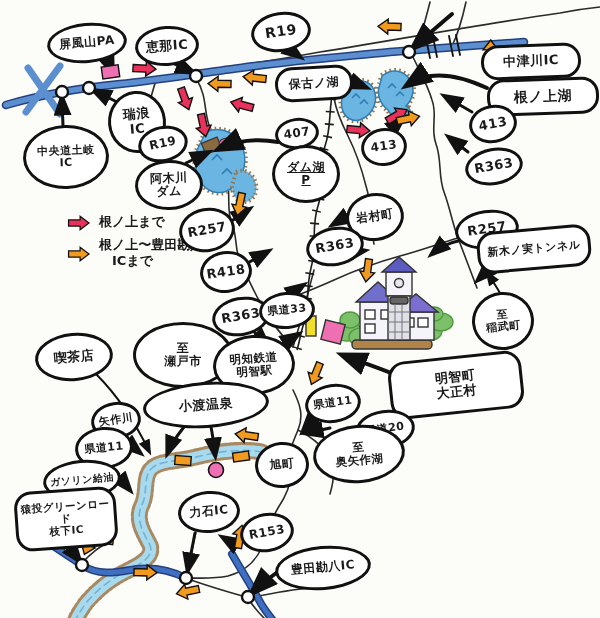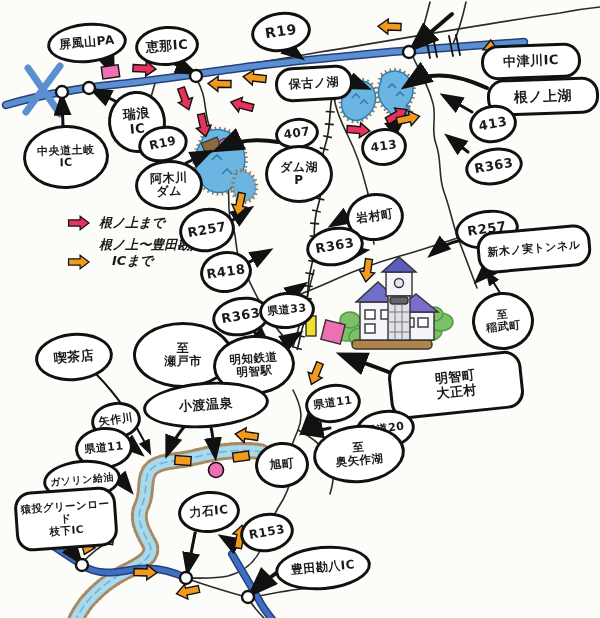--- a/index.html
+++ b/index.html
@@ -8,21 +8,21 @@
   #map{position:relative;width:600px;height:618px;}
   #art{position:absolute;left:0;top:0;z-index:1;}
   #labels{position:absolute;left:0;top:0;width:600px;height:618px;z-index:2;pointer-events:none;}
   .bubble{position:absolute;box-sizing:border-box;background:#fff;border:3px solid #111;
           display:flex;align-items:center;justify-content:center;text-align:center;
           font-weight:700;color:#1a1a1a;line-height:1.12;white-space:pre-line;
           letter-spacing:0.5px;}
   .ellipse{border-radius:50%;}
   .pill{border-radius:17px;}
   #legend{position:absolute;left:66px;top:213px;z-index:2;font-weight:700;color:#1a1a1a;}
-  .legend-row{display:flex;align-items:flex-end;margin-bottom:6px;font-style:italic;}
+  .legend-row{display:flex;align-items:center;margin-bottom:6px;}
   .legend-row svg{margin-right:3px;margin-top:2px;}
   .legend-label{font-size:13px;white-space:pre-line;line-height:1.25;}
 </style>
 </head>
 <body>
 
 <div id="map">
 
   <svg id="art" width="600" height="618" viewBox="0 0 600 618">
     <defs>
@@ -223,21 +223,21 @@
   <div id="labels">
       <div class="bubble ellipse" style="left: 47px; top: 23px; width: 80px; height: 40px; font-size: 12px; transform: rotate(-5deg); border-color: rgb(17, 17, 17);">屏風山PA</div>
       <div class="bubble ellipse" style="left: 135px; top: 26px; width: 64px; height: 40px; font-size: 13px; transform: rotate(-4deg); border-color: rgb(17, 17, 17);">恵那IC</div>
       <div class="bubble ellipse" style="left: 251px; top: 12px; width: 60px; height: 40px; font-size: 14px; transform: rotate(-8deg); border-color: rgb(17, 17, 17);">R19</div>
       <div class="bubble pill" style="left: 481px; top: 44px; width: 100px; height: 35px; font-size: 13px; transform: rotate(-2deg); border-color: rgb(17, 17, 17);">中津川IC</div>
       <div class="bubble pill" style="left: 487px; top: 78px; width: 112px; height: 37px; font-size: 14px; transform: rotate(-2deg); border-color: rgb(17, 17, 17);">根ノ上湖</div>
       <div class="bubble ellipse" style="left: 469px; top: 105px; width: 48px; height: 38px; font-size: 13px; transform: rotate(-10deg); border-color: rgb(17, 17, 17);">413</div>
       <div class="bubble ellipse" style="left: 465px; top: 148px; width: 58px; height: 37px; font-size: 13px; transform: rotate(-10deg); border-color: rgb(17, 17, 17);">R363</div>
       <div class="bubble pill" style="left: 275px; top: 66px; width: 78px; height: 35px; font-size: 12px; transform: rotate(-3deg); border-color: rgb(17, 17, 17);">保古ノ湖</div>
       <div class="bubble ellipse" style="left: 275px; top: 118px; width: 44px; height: 31px; font-size: 12px; transform: rotate(-8deg); border-color: rgb(17, 17, 17);">407</div>
-      <div class="bubble ellipse" style="left: 265px; top: 145px; width: 68px; height: 58px; font-size: 12px; transform: rotate(0deg); border-color: rgb(17, 17, 17);">ダム湖
+      <div class="bubble ellipse" style="left: 272px; top: 145px; width: 68px; height: 58px; font-size: 12px; transform: rotate(0deg); border-color: rgb(17, 17, 17); text-decoration: underline;">ダム湖
 P</div>
       <div class="bubble ellipse" style="left: 361px; top: 128px; width: 46px; height: 38px; font-size: 12px; transform: rotate(-8deg); border-color: rgb(17, 17, 17);">413</div>
       <div class="bubble ellipse" style="left: 108px; top: 91px; width: 58px; height: 62px; font-size: 13px; transform: rotate(-5deg); border-color: rgb(17, 17, 17);">瑞浪
 IC</div>
       <div class="bubble ellipse" style="left: 138px; top: 126px; width: 50px; height: 36px; font-size: 12px; transform: rotate(-12deg); border-color: rgb(17, 17, 17);">R19</div>
       <div class="bubble ellipse" style="left: 23px; top: 125px; width: 86px; height: 64px; font-size: 11px; transform: rotate(-2deg); border-color: rgb(17, 17, 17);">中央道土岐
 IC</div>
       <div class="bubble ellipse" style="left: 135px; top: 160px; width: 68px; height: 50px; font-size: 12px; transform: rotate(-2deg); border-color: rgb(17, 17, 17);">阿木川
 ダム</div>
       <div class="bubble ellipse" style="left: 179px; top: 208px; width: 56px; height: 44px; font-size: 13px; transform: rotate(-10deg); border-color: rgb(17, 17, 17);">R257</div>

